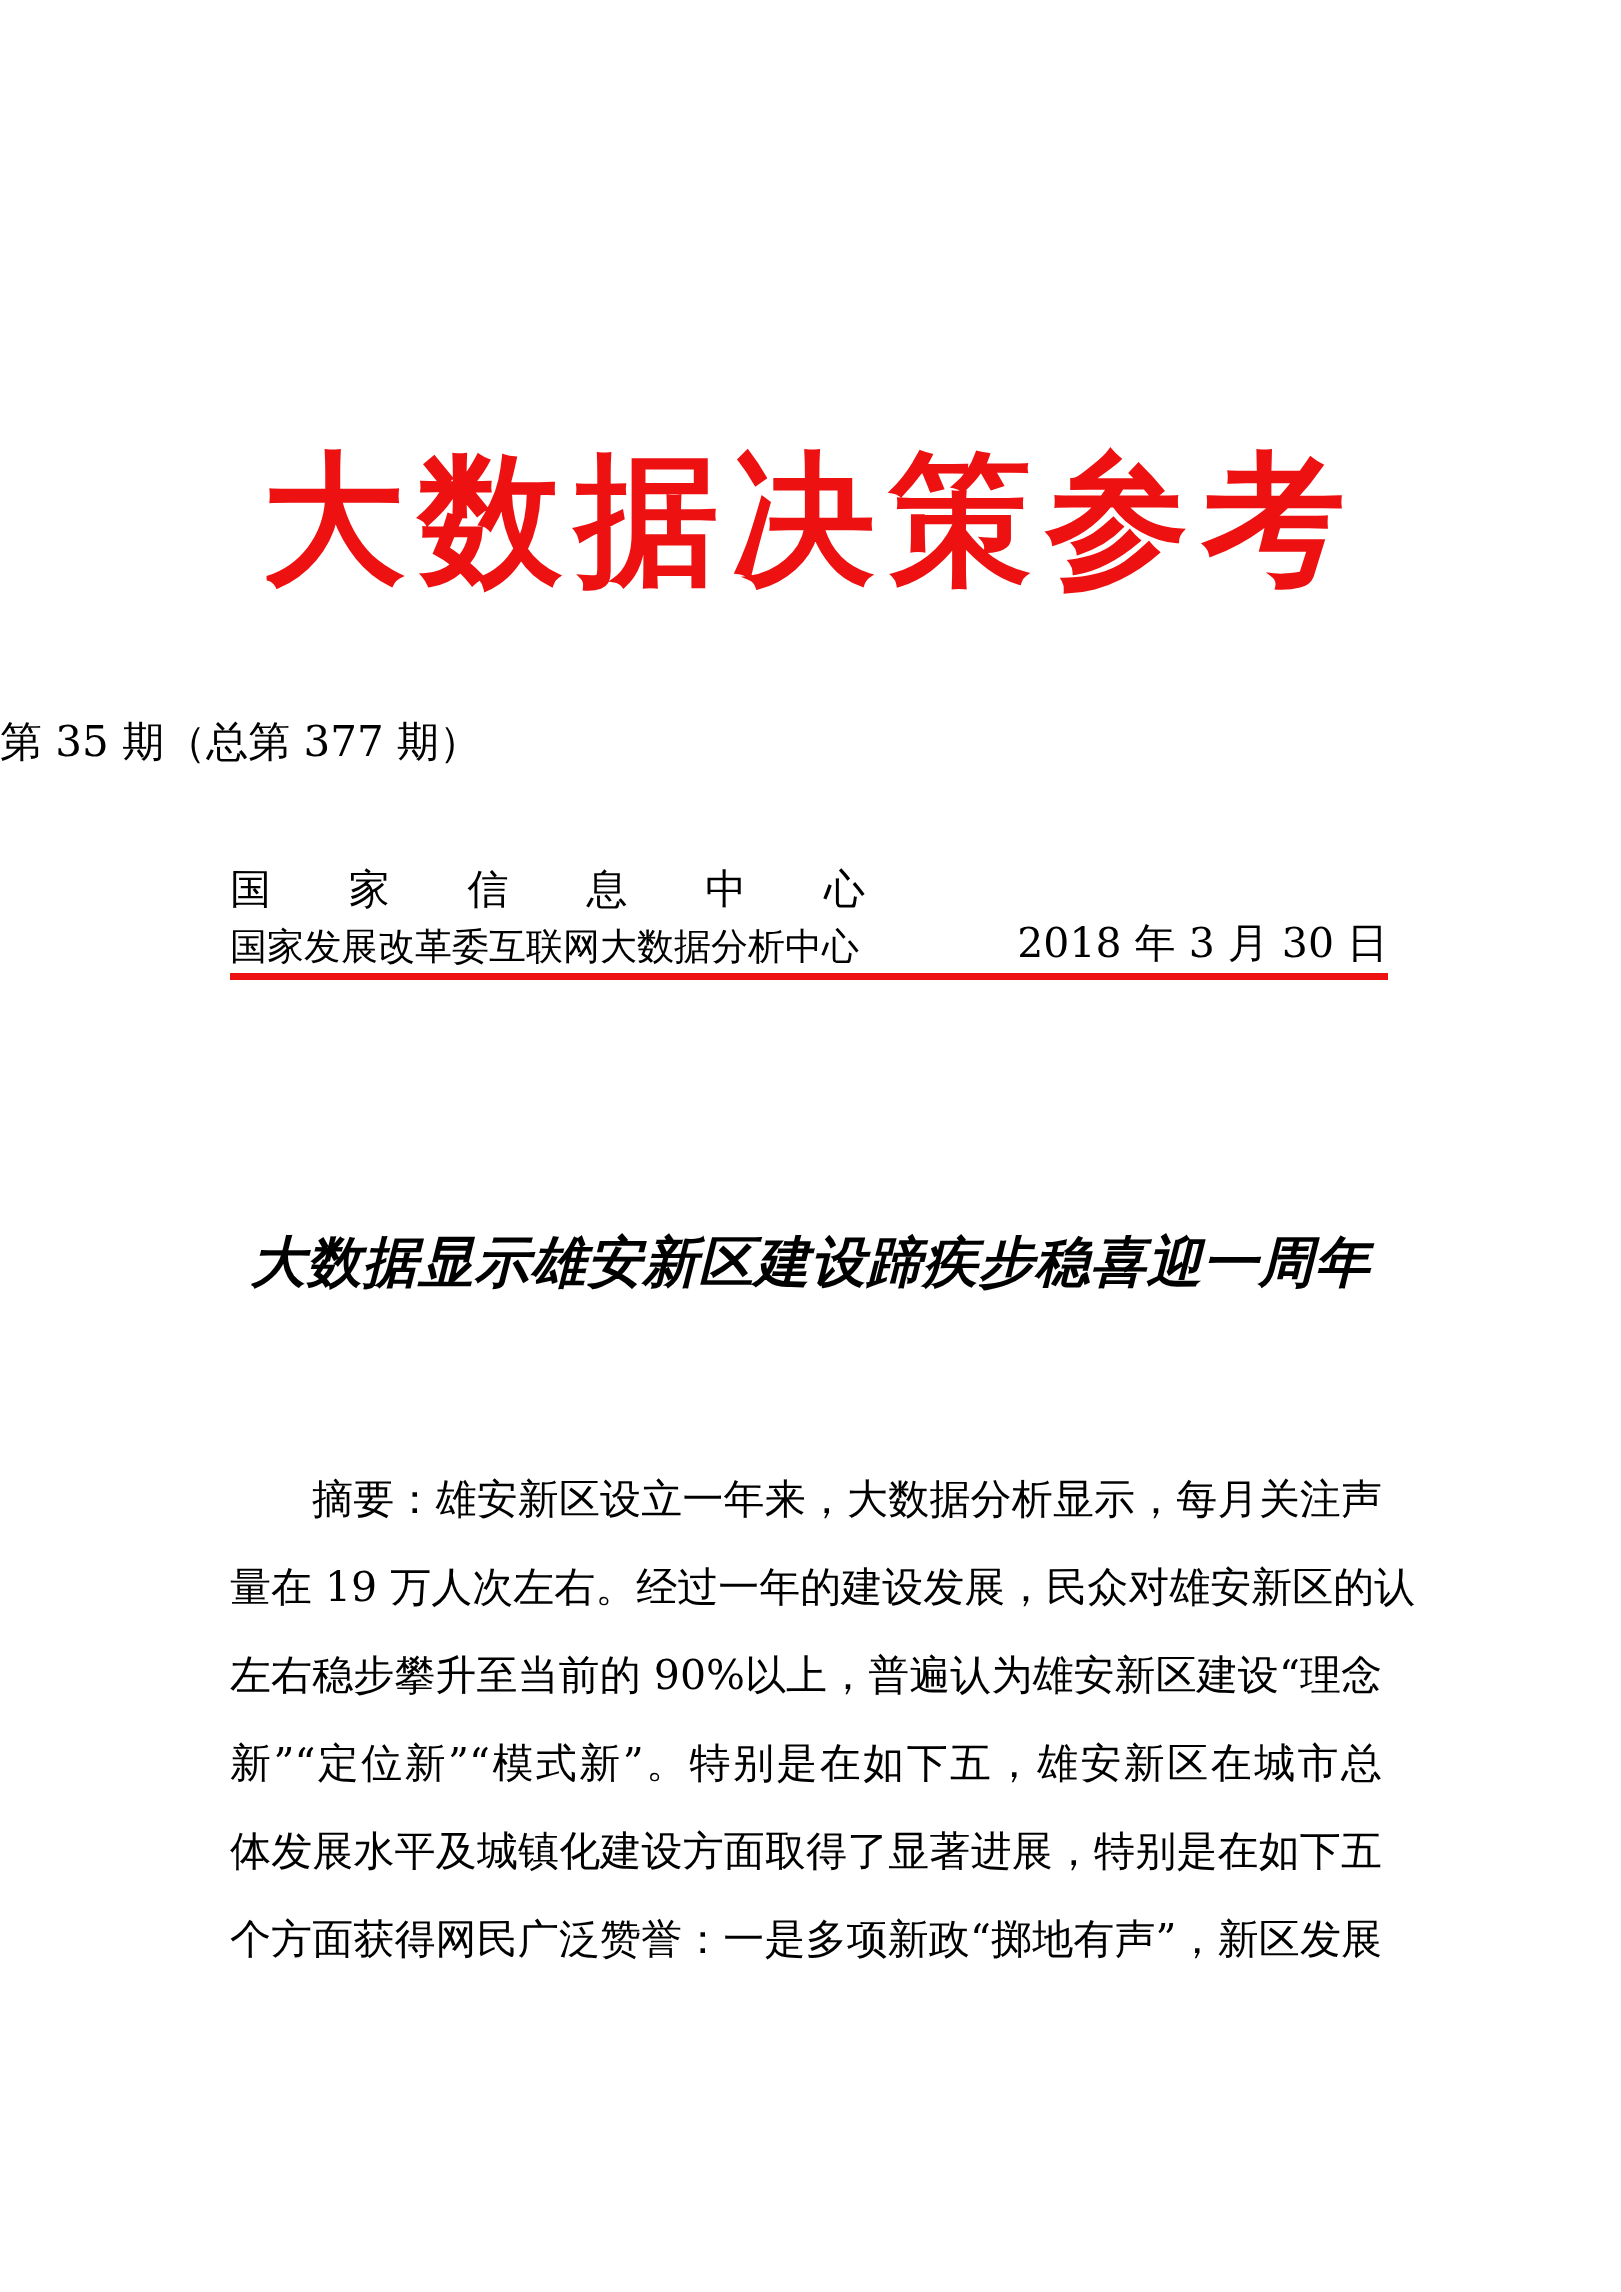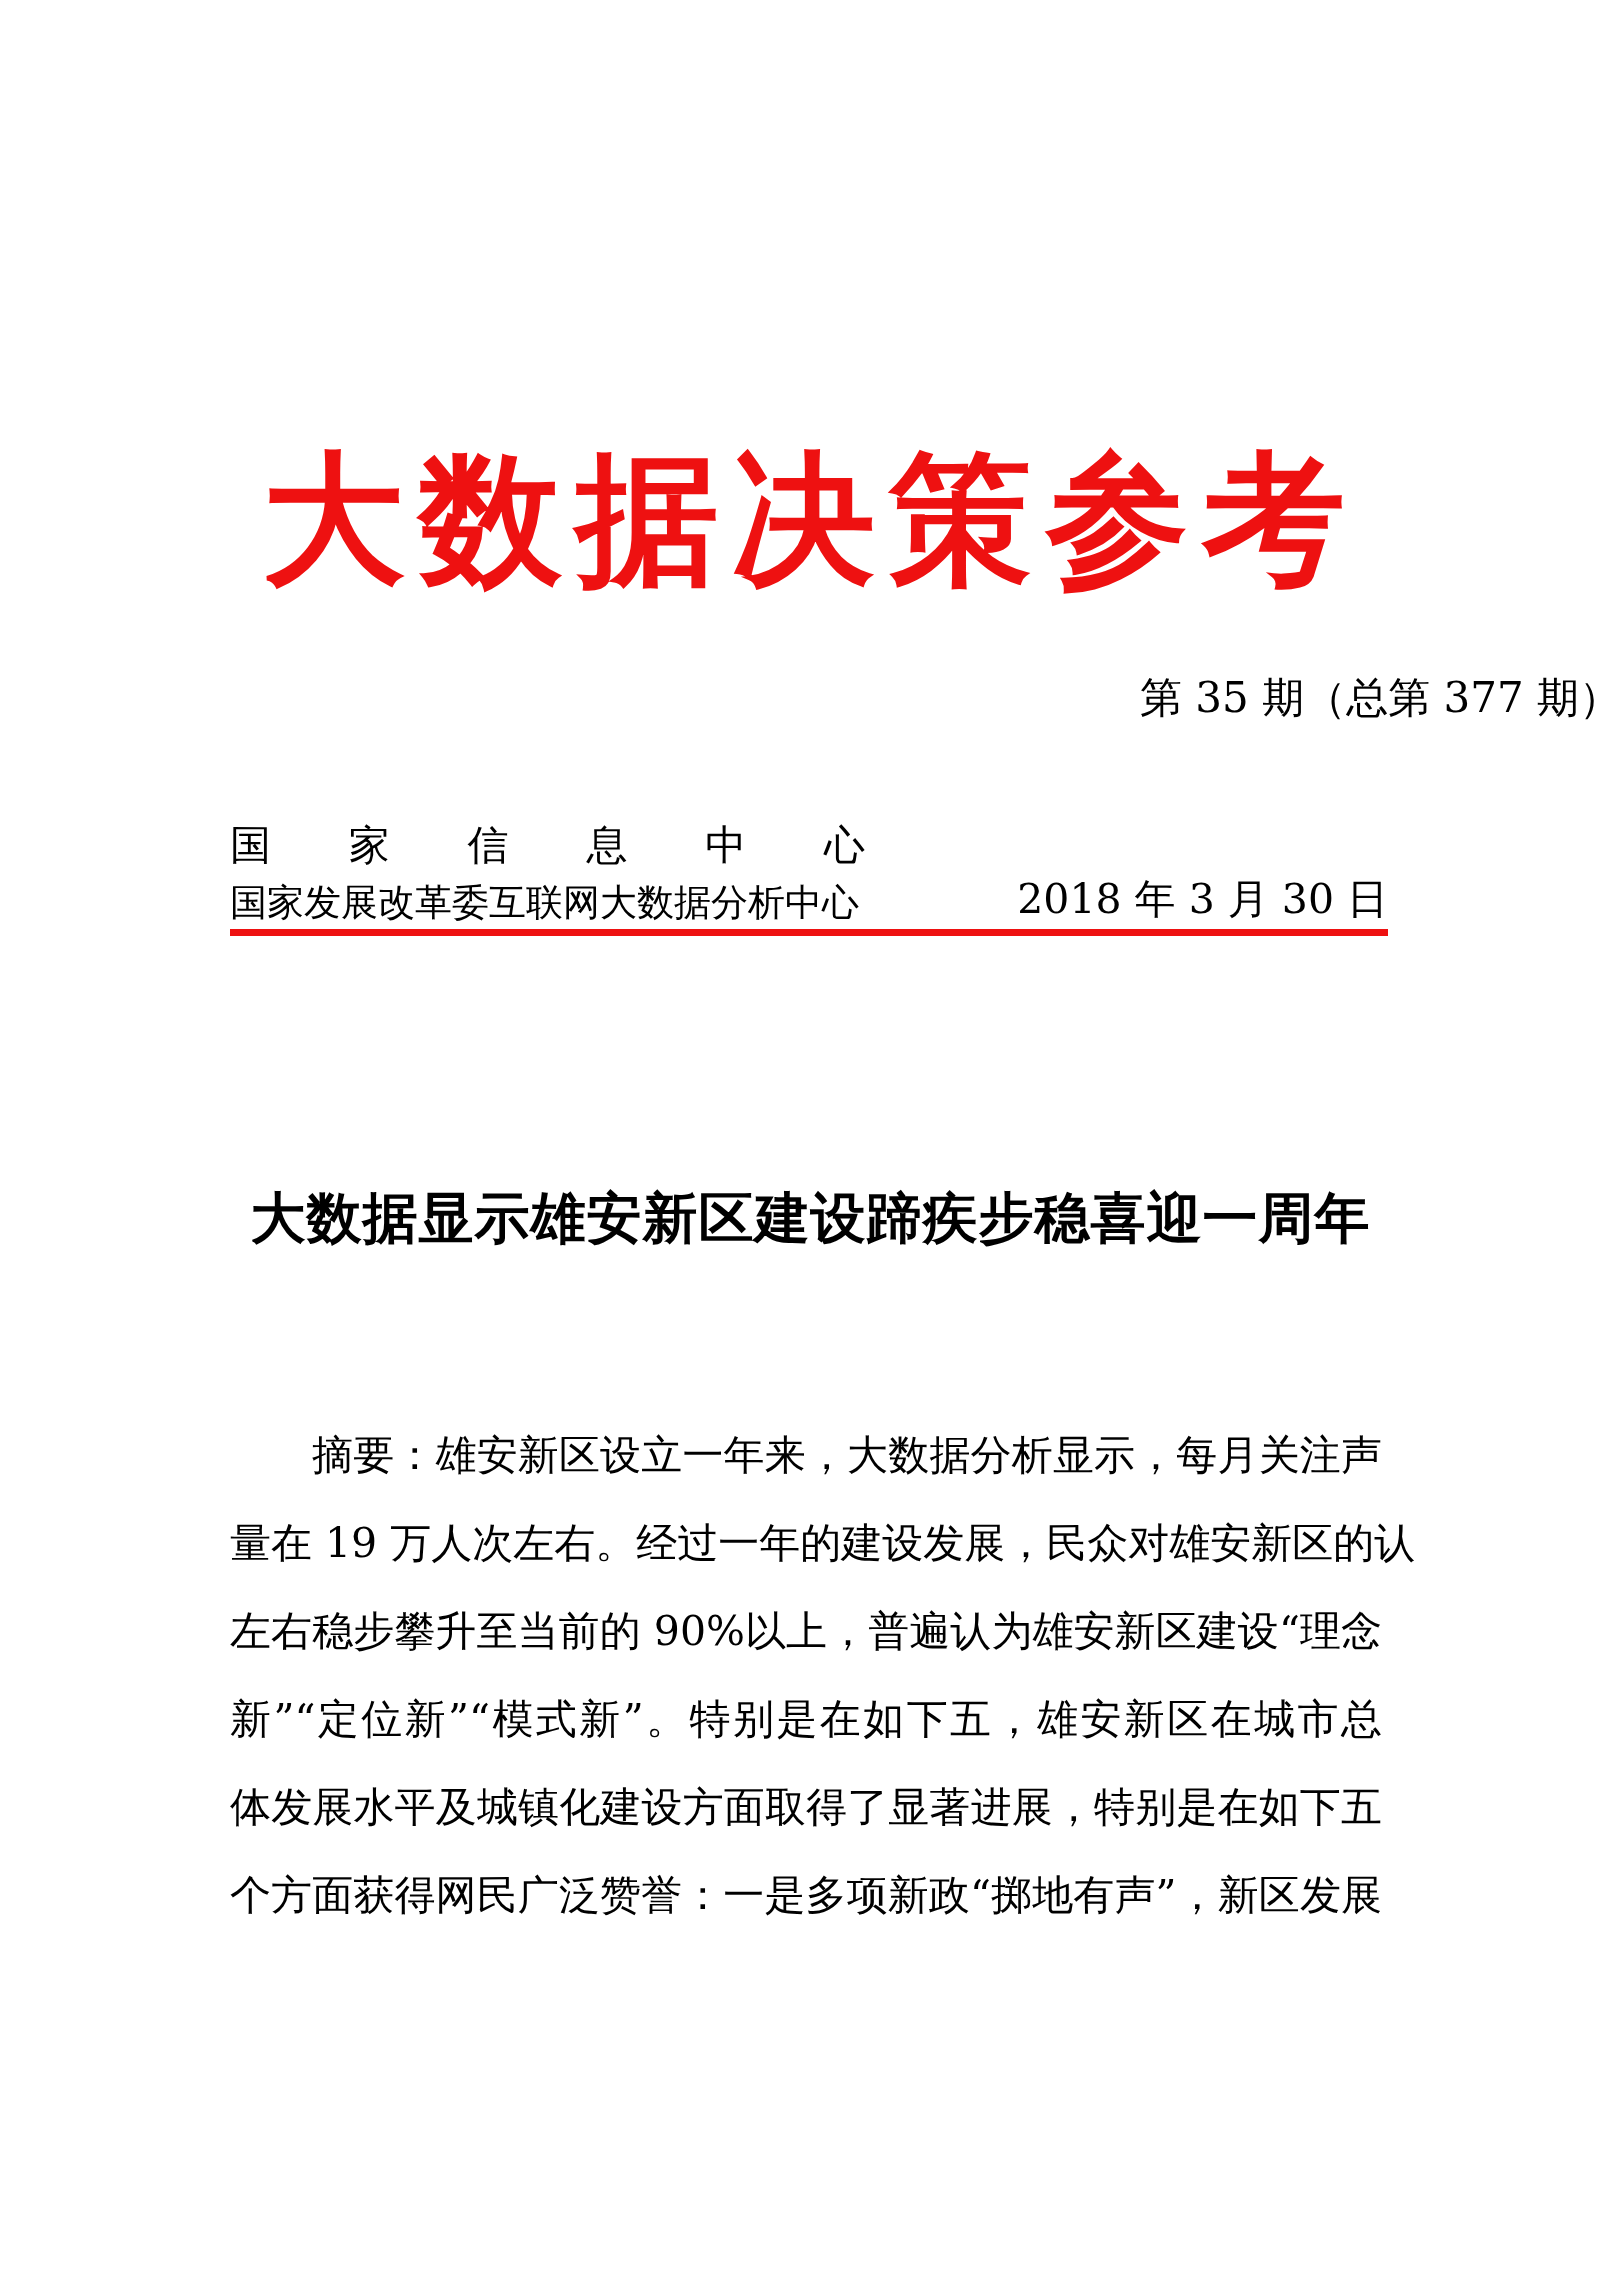--- a/index.html
+++ b/index.html
@@ -19,22 +19,22 @@
     text-align: center;
     font-size: 143px;
     line-height: 1.12;
     font-weight: bold;
     letter-spacing: 13.7px;
     color: #ee1111;
     white-space: nowrap;
   }
   
   .issue {
-    margin-top: 76px;
-    text-align: right;
+    margin-top: 120px;
+    text-align: left;
     font-size: 42px;
     line-height: 1.1;
   }
   
   .pubrow {
     margin: 100px 233px 0 230px;
     display: flex;
     justify-content: space-between;
     align-items: flex-end;
   }
@@ -64,20 +64,21 @@
   }
   
   .headline {
     margin: 250px 0 0 0;
     text-align: center;
     font-size: 55px;
     line-height: 1.15;
     font-weight: 900;
     letter-spacing: 1px;
     white-space: nowrap;
+    font-style: italic;
   }
   
   .bodytext {
     margin: 162px 239px 0 230px;
     font-size: 41px;
     line-height: 88px;
   }
   .bline {
     text-align: justify;
     text-align-last: justify;

